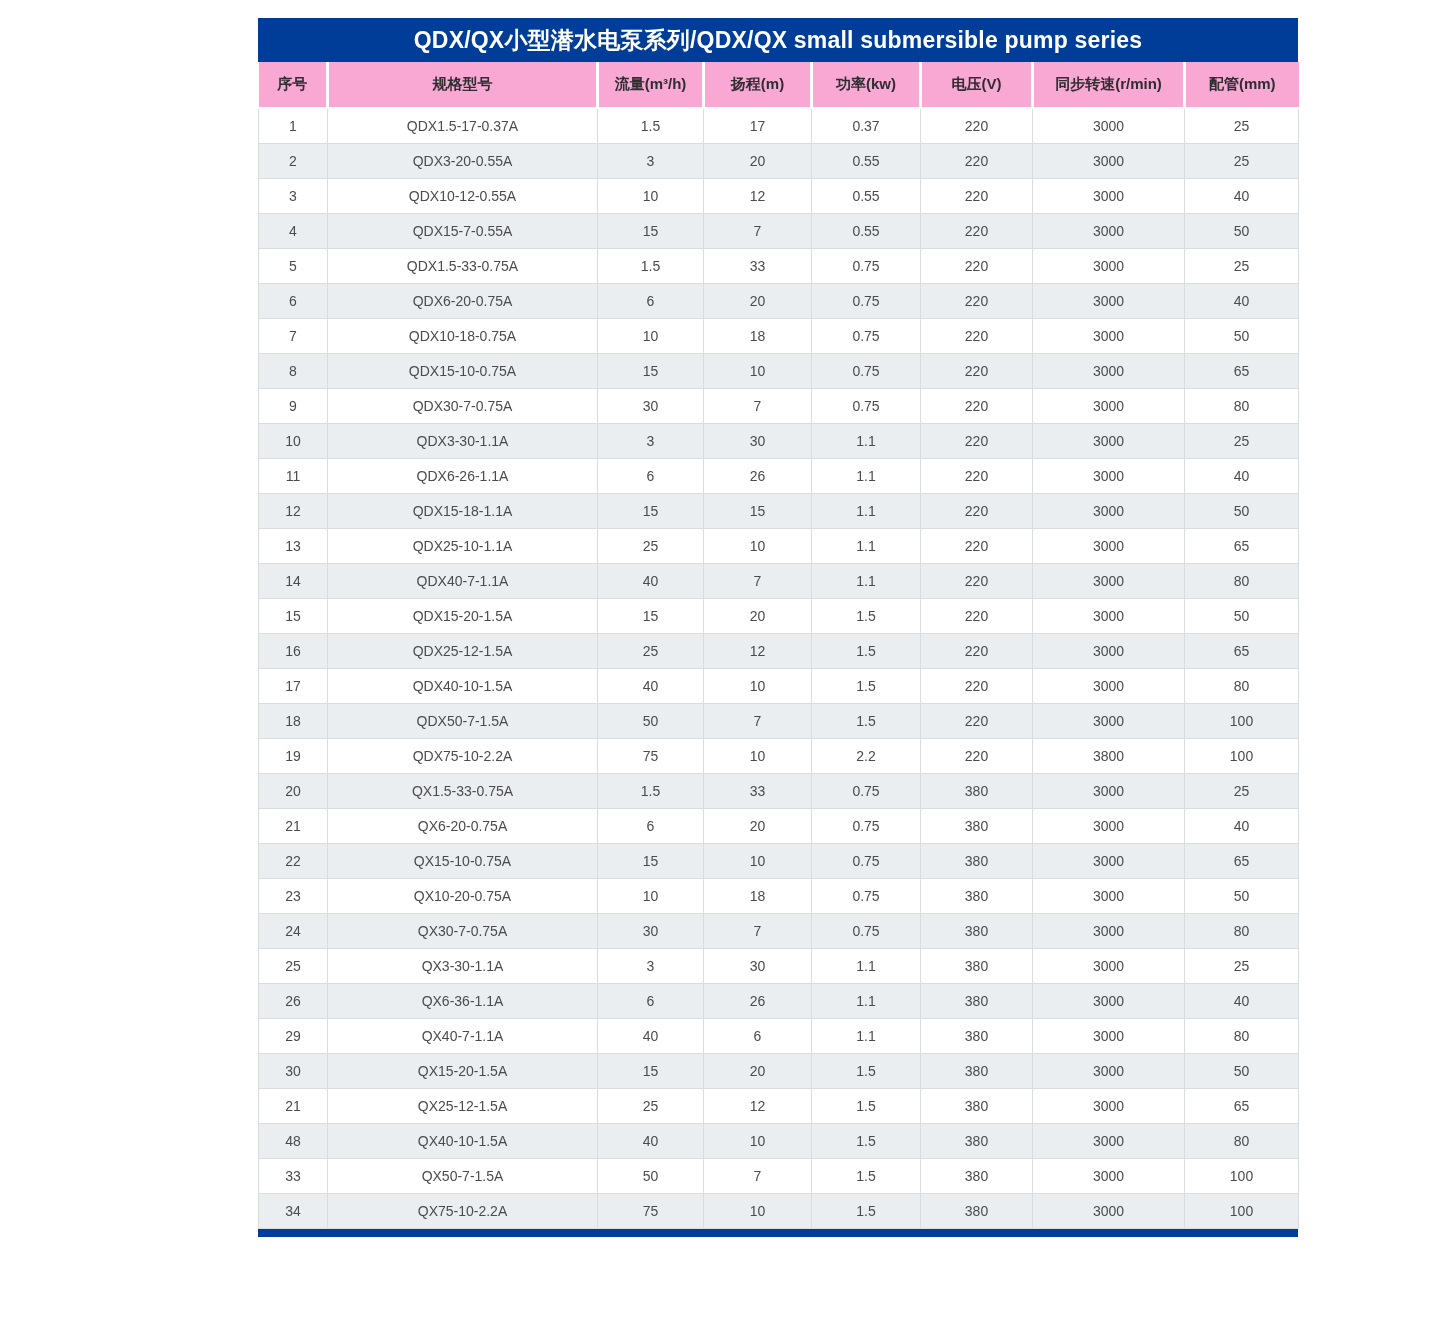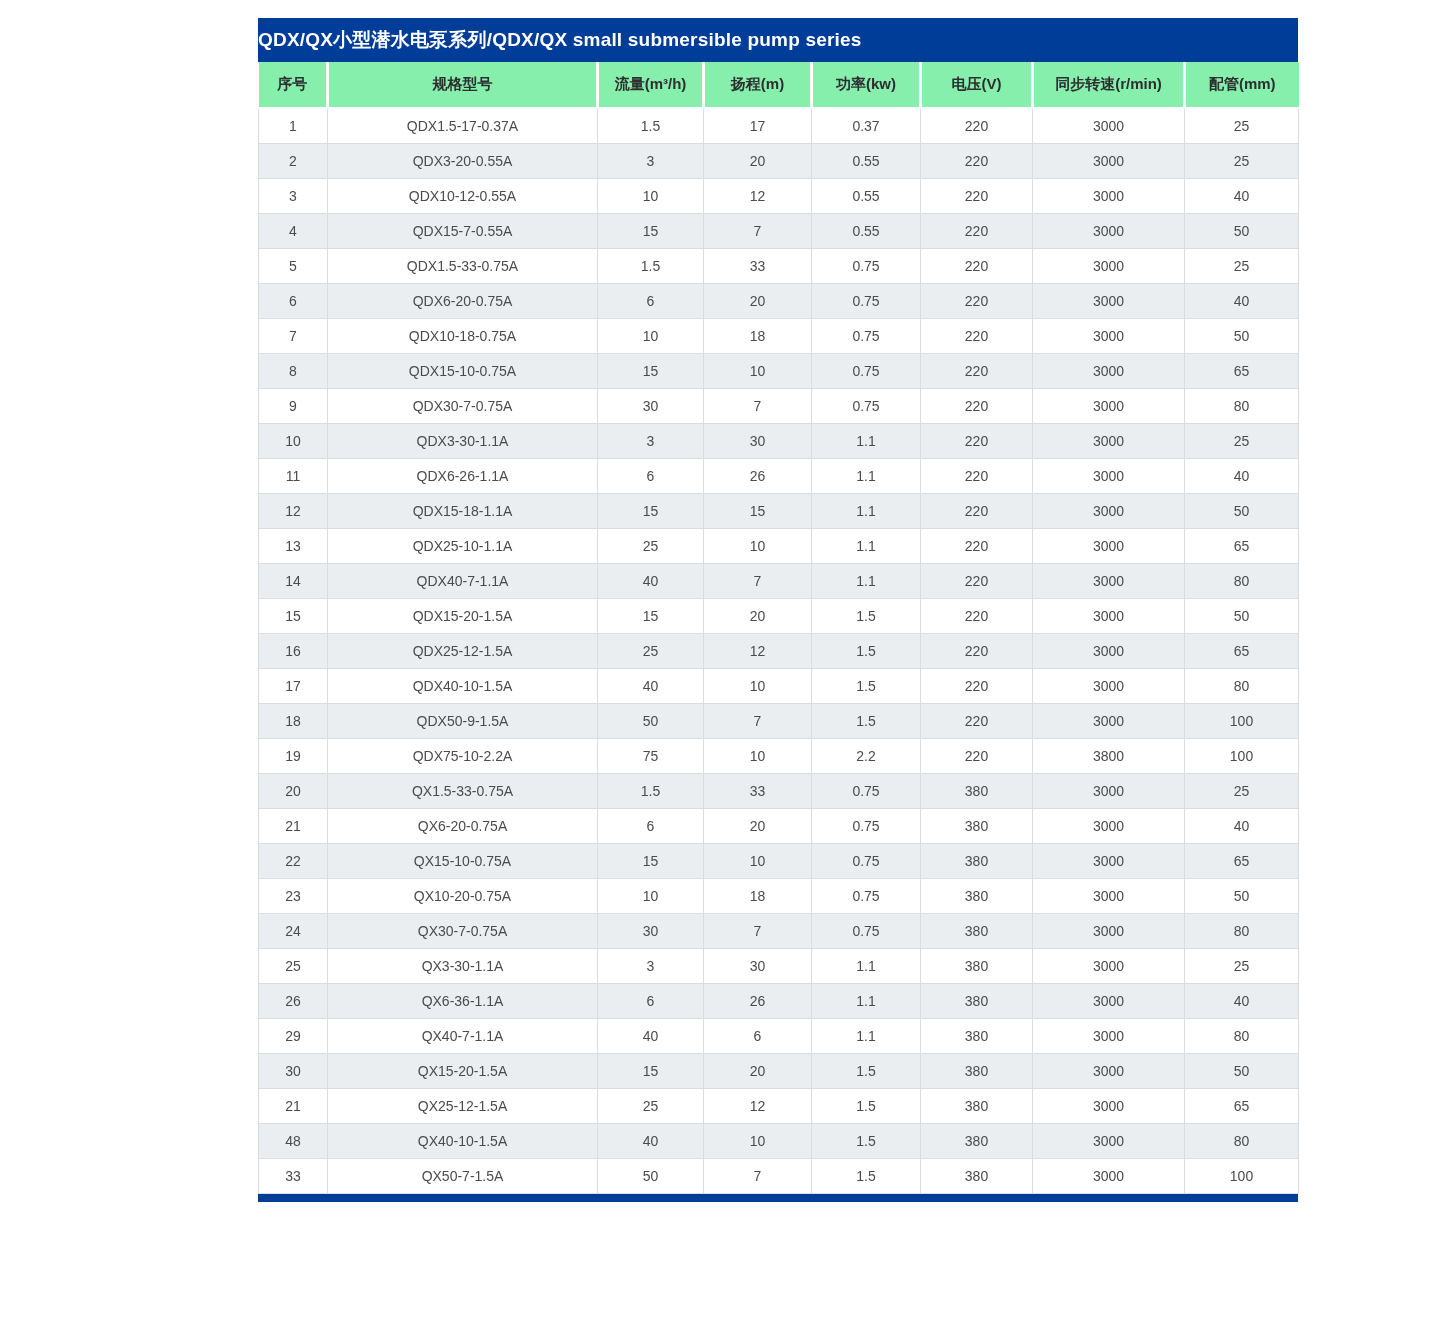--- a/index.html
+++ b/index.html
@@ -14,31 +14,32 @@
     position: absolute;
     left: 258px;
     top: 18px;
     width: 1040px;
   }
   .title-bar {
     height: 44px;
     line-height: 44px;
     background: #003d98;
     color: #ffffff;
-    font-size: 19px;
+    text-align: center;
+    font-size: 23px;
     font-weight: bold;
     letter-spacing: 0.2px;
   }
   table.spec {
     width: 1040px;
     border-collapse: collapse;
     table-layout: fixed;
   }
   table.spec th {
-    background: #86efac;
+    background: #f9a8d4;
     color: #2e2e31;
     font-size: 15px;
     font-weight: bold;
     height: 46px;
     text-align: center;
     vertical-align: middle;
     border-right: 3px solid #ffffff;
     border-bottom: 2px solid #ffffff;
   }
   table.spec th:last-child { border-right: none; text-align: center; }
@@ -253,21 +254,21 @@
           <td>QDX40-10-1.5A</td>
           <td>40</td>
           <td>10</td>
           <td>1.5</td>
           <td>220</td>
           <td>3000</td>
           <td>80</td>
         </tr>
         <tr class="alt">
           <td>18</td>
-          <td>QDX50-9-1.5A</td>
+          <td>QDX50-7-1.5A</td>
           <td>50</td>
           <td>7</td>
           <td>1.5</td>
           <td>220</td>
           <td>3000</td>
           <td>100</td>
         </tr>
         <tr>
           <td>19</td>
           <td>QDX75-10-2.2A</td>
@@ -386,20 +387,30 @@
           <td>1.5</td>
           <td>380</td>
           <td>3000</td>
           <td>80</td>
         </tr>
         <tr>
           <td>33</td>
           <td>QX50-7-1.5A</td>
           <td>50</td>
           <td>7</td>
+          <td>1.5</td>
+          <td>380</td>
+          <td>3000</td>
+          <td>100</td>
+        </tr>
+        <tr class="alt">
+          <td>34</td>
+          <td>QX75-10-2.2A</td>
+          <td>75</td>
+          <td>10</td>
           <td>1.5</td>
           <td>380</td>
           <td>3000</td>
           <td>100</td>
         </tr>
       </tbody>
   </table>
 
   <div class="next-section-strip"></div>
 </div>

